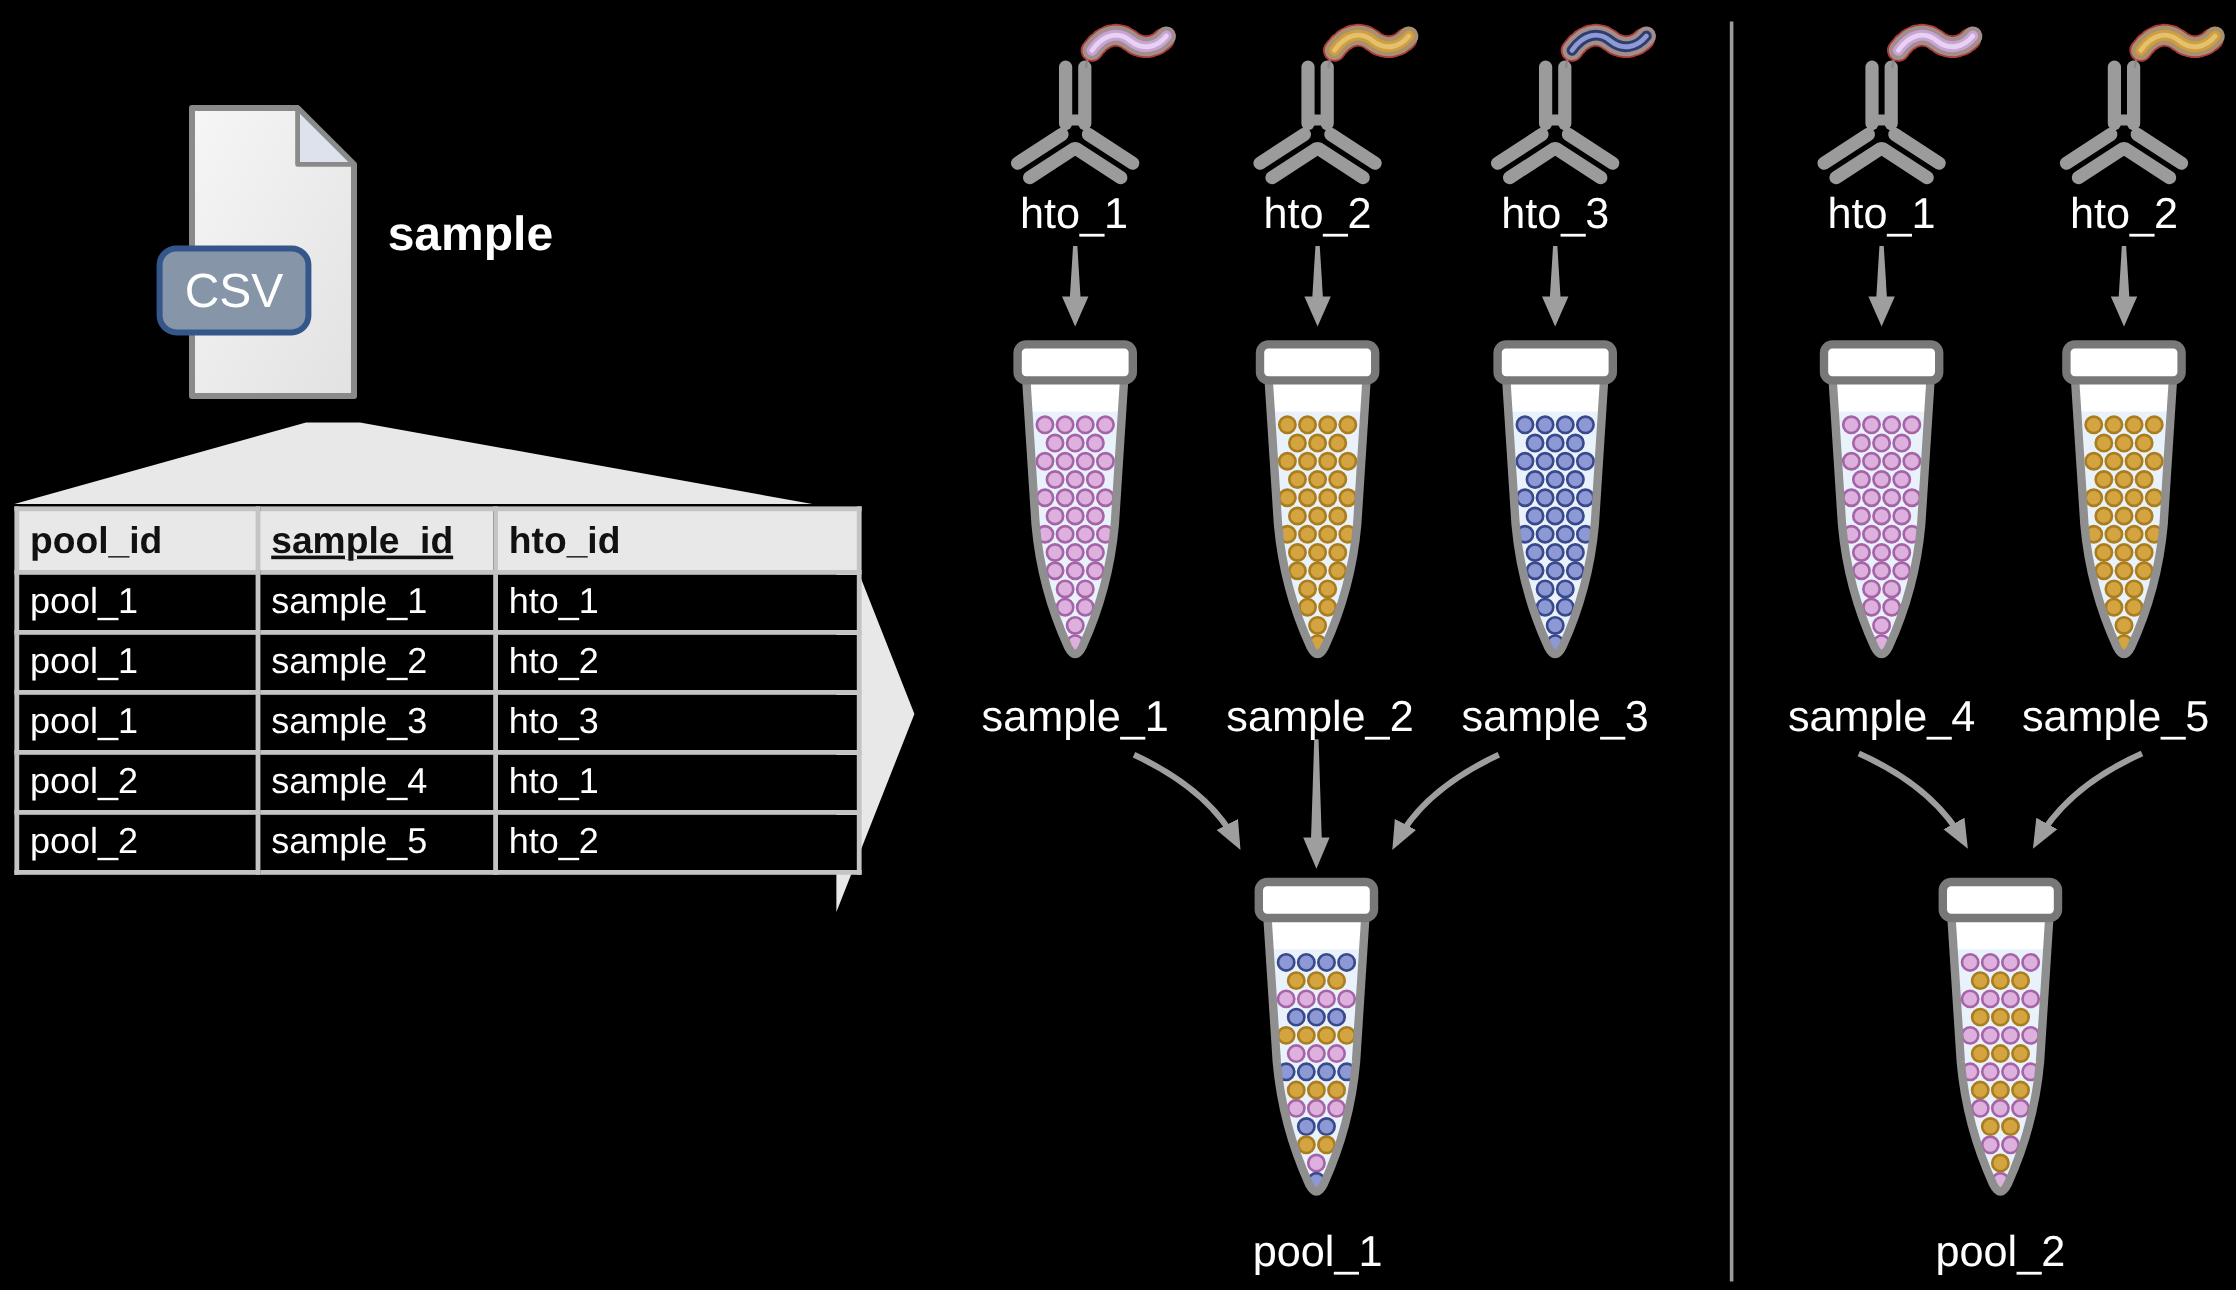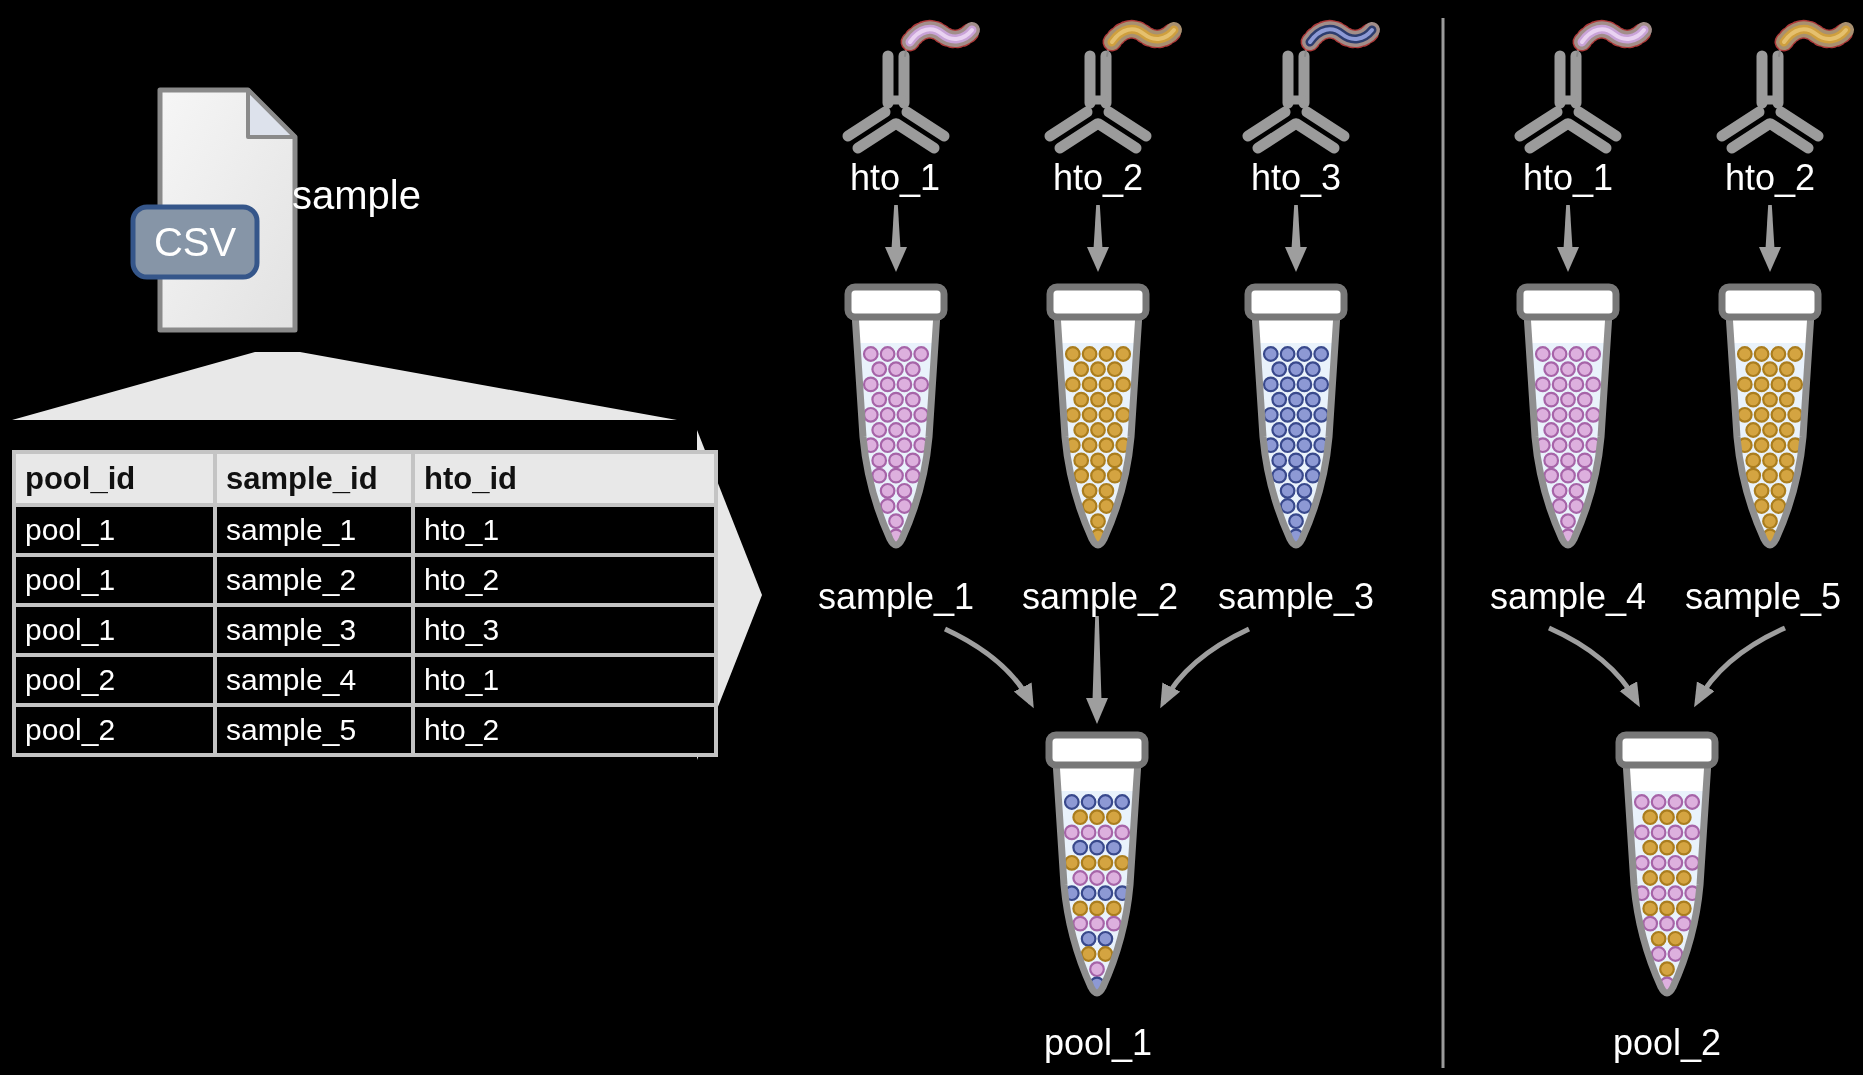--- a/index.html
+++ b/index.html
@@ -6,27 +6,27 @@
   .canvas{position:relative;width:1863px;height:1075px;background:#000;overflow:hidden;
           font-family:"Liberation Sans","DejaVu Sans",sans-serif;}
   svg{position:absolute;left:0;top:0;}
   .funnel{fill:var(--gray-shape,#e8e8e8);}
   .chevron{fill:var(--gray-shape,#e8e8e8);}
   .divider{stroke:var(--outline-gray,#9b9b9b);stroke-width:3;}
   .doc-body{fill:url(#docGrad);stroke:var(--doc-border,#8a8a8a);stroke-width:5;stroke-linejoin:round;}
   .doc-fold{fill:var(--doc-fold,#dde2ec);stroke:var(--doc-border,#8a8a8a);stroke-width:4;stroke-linejoin:round;}
   .badge{fill:var(--badge-fill,#8695a7);stroke:var(--badge-border,#35568a);stroke-width:5;}
   .badge-text{fill:#fff;font-size:40px;font-family:"Liberation Sans","DejaVu Sans",sans-serif;}
-  .caption{position:absolute;left:292px;top:172px;width:200px;
-           color:var(--label-text,#fff);font-size:40px;line-height:47px;}
-  .meta{position:absolute;left:12px;top:422px;width:663px;border-collapse:collapse;table-layout:fixed;margin-top:28px;}
+  .caption{position:absolute;left:292px;top:172px;width:200px;text-align:center;
+           color:var(--label-text,#fff);font-size:40px;line-height:47px;font-weight:bold;}
+  .meta{position:absolute;left:12px;top:422px;width:663px;border-collapse:collapse;table-layout:fixed;}
   .meta th,.meta td{border:4px solid var(--table-border,#c4c4c4);padding:0 0 0 9px;text-align:left;overflow:hidden;}
   .meta th{background:var(--header-bg,#e8e8e8);color:var(--header-text,#111);font-size:31px;font-weight:bold;height:49px;}
   .meta td{background:#000;color:var(--cell-text,#fff);font-size:30px;font-weight:normal;height:46px;}
-  .col1{width:188px;}.col2{width:185px;}.col3{width:290px;}
+  .col1{width:188px;}.col2{width:185px;text-decoration:underline;}.col3{width:290px;}
   .lbl{position:absolute;transform:translateX(-50%);color:var(--label-text,#fff);
        font-size:36px;line-height:44px;white-space:nowrap;}
 </style>
 </head>
 <body>
 
 <div class="canvas">
 
   <svg width="1863" height="1075" viewBox="0 0 1863 1075">
     <defs>

